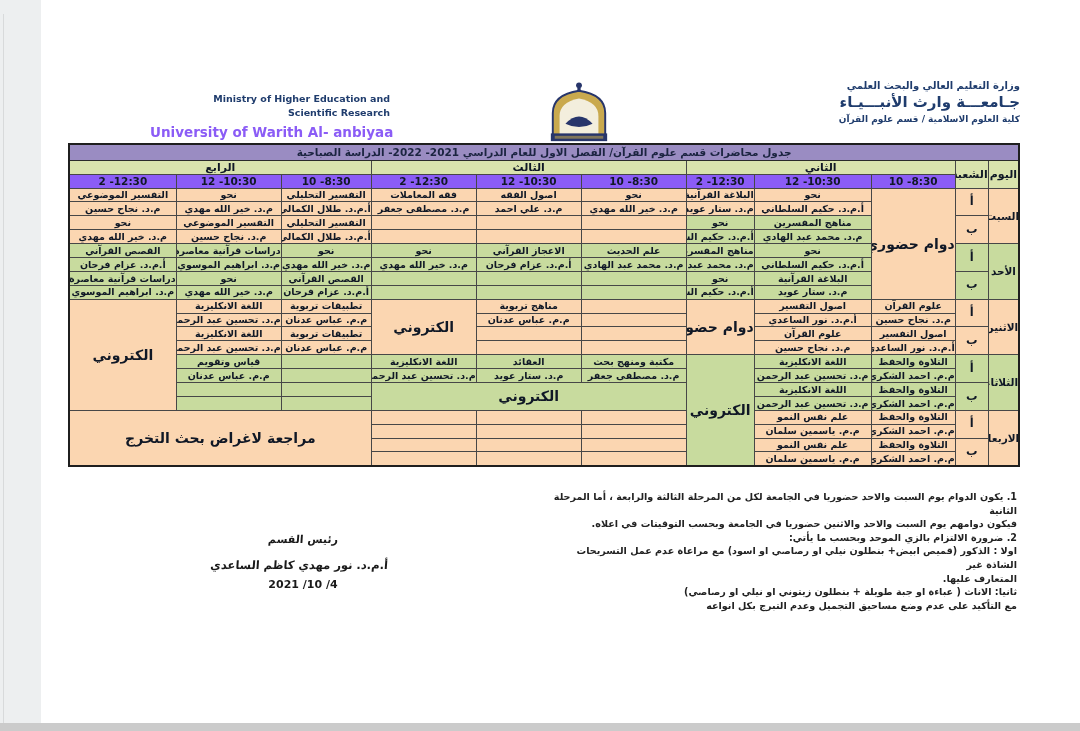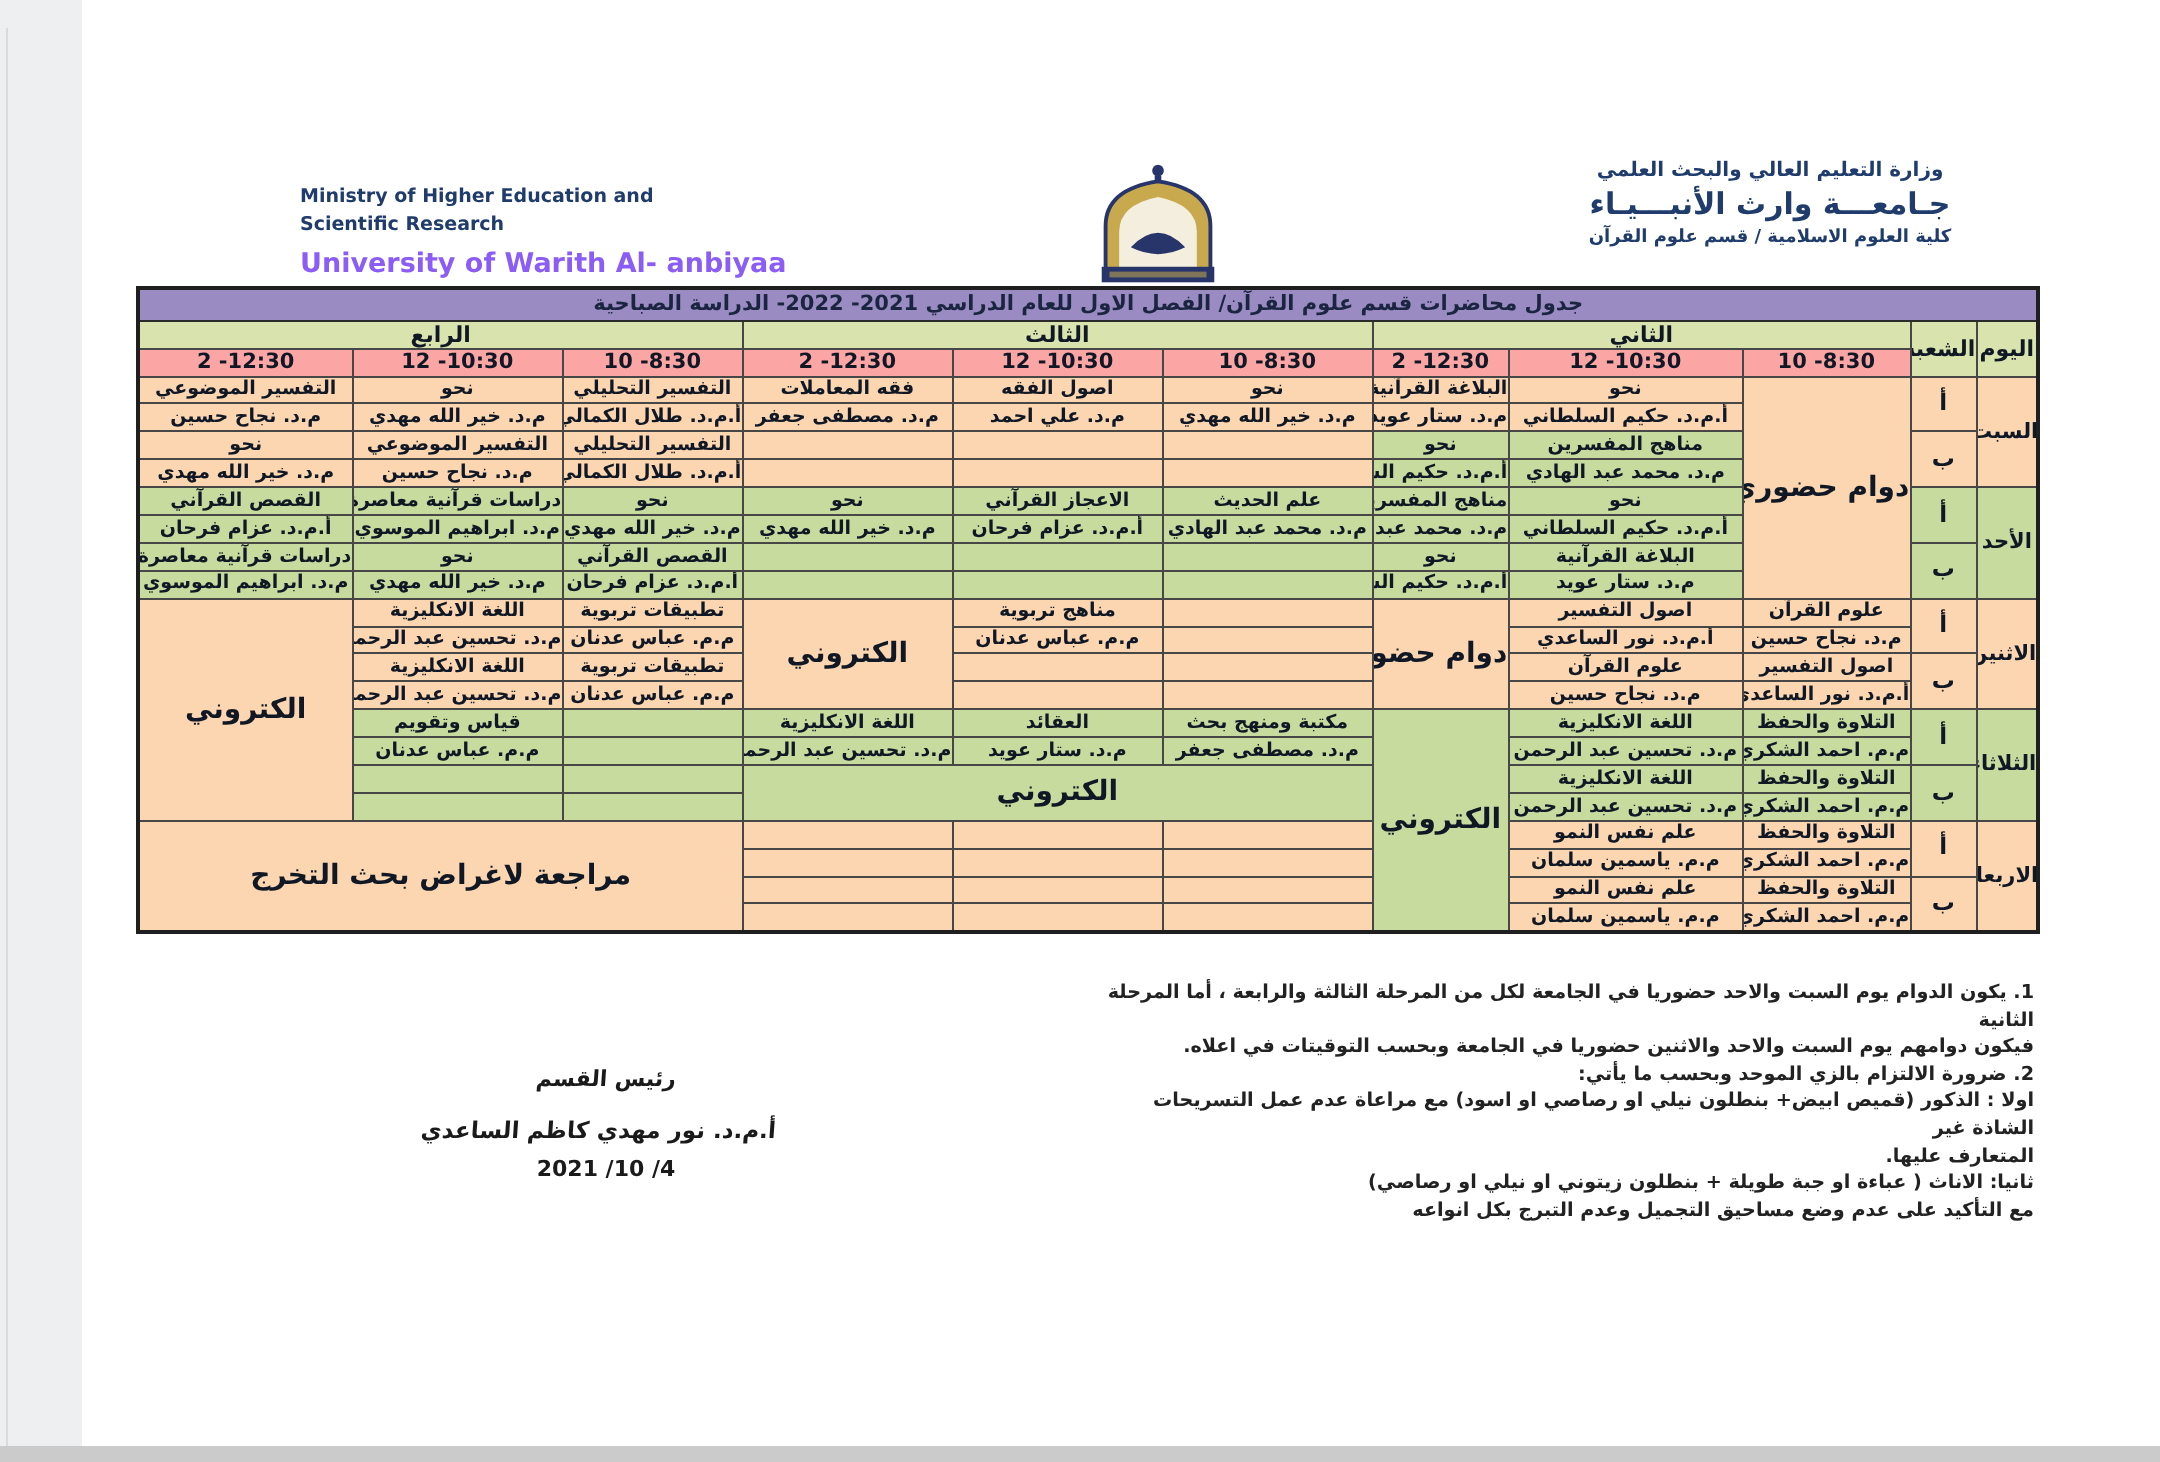--- a/index.html
+++ b/index.html
@@ -7,40 +7,40 @@
     font-family:"DejaVu Sans", sans-serif; background:#edeff0; }
   #stage { position:relative; width:1080px; height:731px; }
 
   
   #page { position:absolute; left:41px; top:0; width:1039px; height:723px;
     background:#ffffff; }
   #bottom-bar { position:absolute; left:0; top:723px; width:1080px; height:8px; background:#cbcbcb; }
   #gutter-line { position:absolute; left:3px; top:14px; width:1px; height:709px; background:#d8dadb; }
 
   
-  .hdr-en { position:absolute; left:150px; top:92px; width:240px; text-align:left;
+  .hdr-en { position:absolute; left:150px; top:92px; width:240px; text-align:right;
     color:#1f3c6d; font-size:9.5px; font-weight:bold; line-height:1.45; }
   .hdr-en .univ { color:#8b5cf6; font-size:13.5px; font-weight:bold; margin-top:3px; white-space:nowrap; }
-  .hdr-ar { position:absolute; left:750px; top:80px; width:270px; text-align:center;
+  .hdr-ar { position:absolute; left:750px; top:80px; width:270px; text-align:right;
     direction:rtl; color:#1f3c6d; font-weight:bold; }
   .hdr-ar .l1 { font-size:10px; }
   .hdr-ar .l2 { font-size:15px; margin-top:2px; }
   .hdr-ar .l3 { font-size:9px; margin-top:3px; }
   #logo { position:absolute; left:540px; top:80px; width:78px; height:66px; }
 
   
   #tt { position:absolute; left:68px; top:143px; width:950px;
     border-collapse:collapse; table-layout:fixed; direction:rtl; }
   #tt td { border:1px solid #474747; text-align:center; vertical-align:middle;
     color:#101826; font-weight:bold; font-size:9.5px; line-height:1;
     overflow:hidden; white-space:nowrap; padding:0; height:13.9px; }
   #tt tr.r-title td { background:#9a8cc2; color:#1b2440; font-size:10.5px; height:16px;
     border:1px solid #2a2a2a; }
   #tt td.hdr { background:#d9e3ad; font-size:11px; height:14px; }
-  #tt td.time { background:#fca5a5; direction:ltr; font-size:10.5px; height:14px; }
+  #tt td.time { background:#8b5cf6; direction:ltr; font-size:10.5px; height:14px; }
   #tt td.o { background:#fbd6b1; }
   #tt td.g { background:#c8db9e; }
   #tt td.day { font-size:10.5px; }
   #tt td.sec { font-size:11.5px; }
   #tt td.big { font-size:14px; }
   #tt { border:2px solid #1f1f1f; }
 
   
   #notes { position:absolute; left:545px; top:490px; width:472px; direction:rtl;
     text-align:right; color:#222; font-size:9.6px; font-weight:bold; line-height:1.42; }

